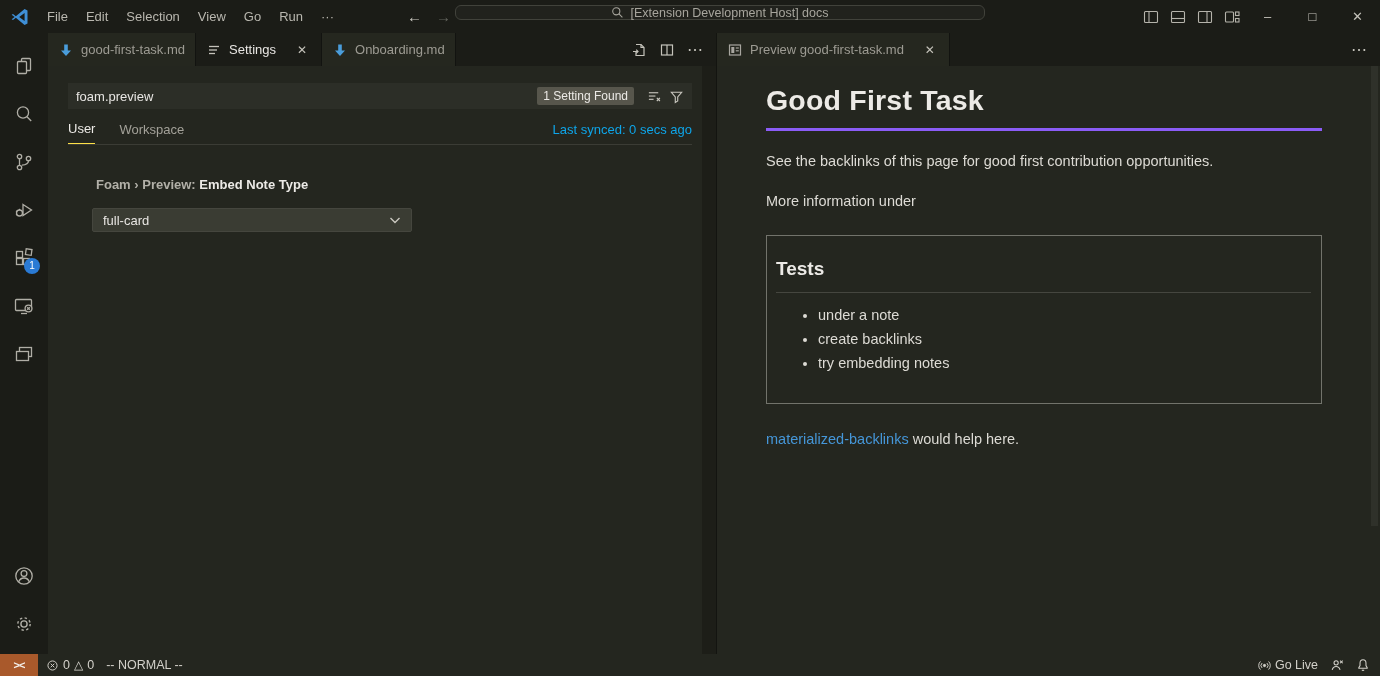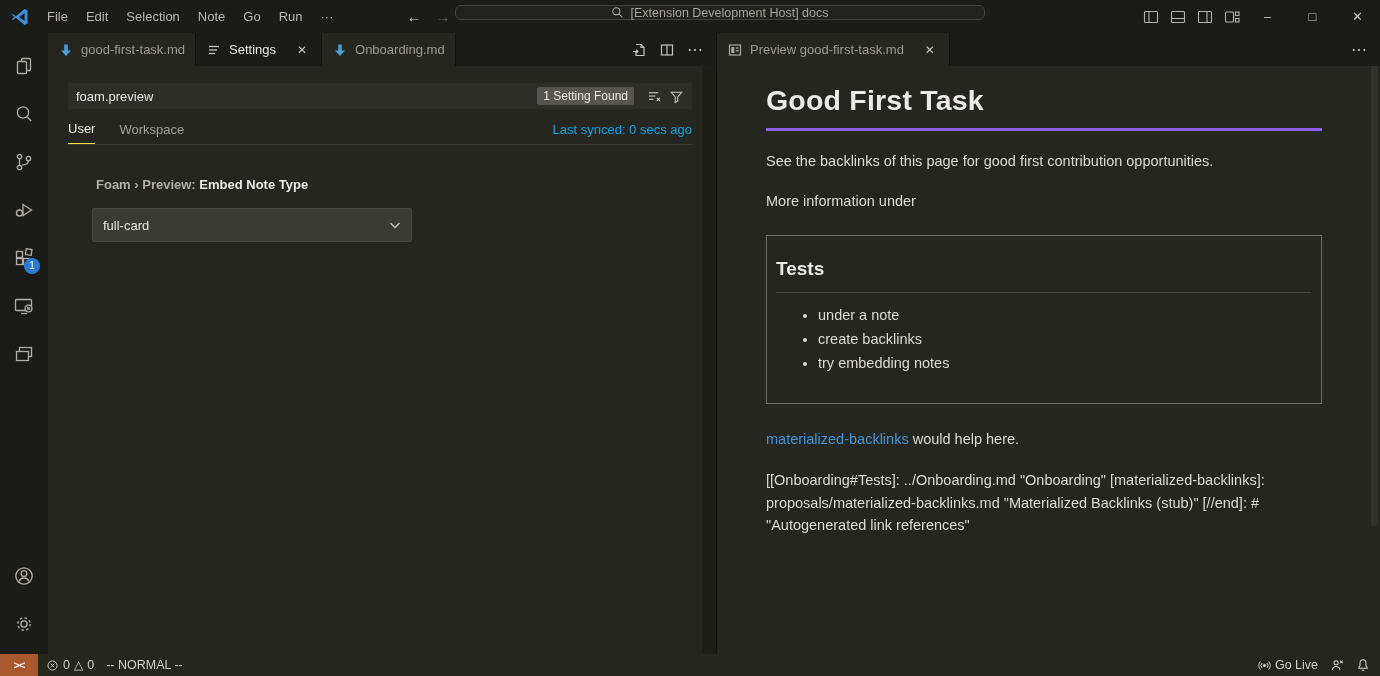--- a/index.html
+++ b/index.html
@@ -73,21 +73,21 @@
   .scope-row { width: 624px; display: flex; align-items: flex-end; margin-top: 12px; padding-bottom: 0; border-bottom: 1px solid #3b3c35; }
   .scope-tab { margin-right: 24px; padding-bottom: 7px; color: #a3a199; cursor: pointer; }
   .scope-tab.active { color: #eceae6; border-bottom: 1px solid #fde047; }
   .synced { margin-left: auto; color: #0ea5e9; padding-bottom: 7px; }
 
   .setting-item { margin-top: 32px; padding-left: 28px; }
   .setting-title { font-weight: bold; font-size: 13px; }
   .setting-cat { color: #b2b0a8; }
   .setting-label { color: #eceae6; }
   .setting-select {
-    margin-top: 16px; margin-left: -4px; width: 320px; height: 34px; background: #3a3c33; border: 1px solid #45463e;
+    margin-top: 16px; margin-left: -4px; width: 320px; height: 24px; background: #3a3c33; border: 1px solid #45463e;
     border-radius: 2px; display: flex; align-items: center; padding: 0 10px; color: #e8e6e3; cursor: pointer;
   }
   .setting-select .chev { margin-left: auto; }
 
   
   .preview-body { padding: 2px 58px 0 49px; height: 588px; position: relative; font-size: 14.5px; color: #dddbd5; }
   .preview-scrollbar { position: absolute; right: 2px; top: 0; width: 7px; height: 460px; background: rgba(255,255,255,0.05); }
   .md-h1 { margin-top: 16px; font-size: 28.5px; font-weight: 600; color: #eceae6; padding-bottom: 11px; border-bottom: 3px solid #8b5cf6; letter-spacing: 0.2px; }
   .md-p1 { margin-top: 22px; }
   .md-p2 { margin-top: 24px; }
@@ -110,21 +110,21 @@
 </head>
 <body>
 
 <div class="titlebar">
   <svg class="vs-logo" viewBox="0 0 24 24">
     <path d="M17.5 2.5 L7 11 L3.6 8.4 L2 9.2 L5.6 12 L2 14.8 L3.6 15.6 L7 13 L17.5 21.5 L21 19.7 V4.3 Z M17.5 7.2 V16.8 L11 12 Z" fill="#3f8fd6"></path>
   </svg>
   <div class="menu-item">File</div>
   <div class="menu-item">Edit</div>
   <div class="menu-item">Selection</div>
-  <div class="menu-item">Note</div>
+  <div class="menu-item">View</div>
   <div class="menu-item">Go</div>
   <div class="menu-item">Run</div>
   <div class="menu-item">···</div>
 
   <div class="nav-arrows">
     <span class="nav-back">←</span>
     <span class="nav-fwd">→</span>
   </div>
 
   <div class="cmd-center">
@@ -350,25 +350,20 @@
           <li>under a note</li>
           <li>create backlinks</li>
           <li>try embedding notes</li>
         </ul>
       </div>
 
       <p class="md-link-p">
         <span class="md-link">materialized-backlinks</span><span> would help here.</span>
       </p>
 
-      <div class="md-refs">
-        <div>[[Onboarding#Tests]: ../Onboarding.md "Onboarding" [materialized-backlinks]:</div>
-        <div>proposals/materialized-backlinks.md "Materialized Backlinks (stub)" [//end]: #</div>
-        <div>"Autogenerated link references"</div>
-      </div>
 
       <div class="preview-scrollbar"></div>
     </div>
   </div>
 </div>
 
 <div class="statusbar">
   <div class="remote-ind">&gt;&lt;</div>
   <div class="sb-item problems">
     <svg width="13" height="13" viewBox="0 0 16 16" fill="none" stroke="#d3d1ca" stroke-width="1.2">

